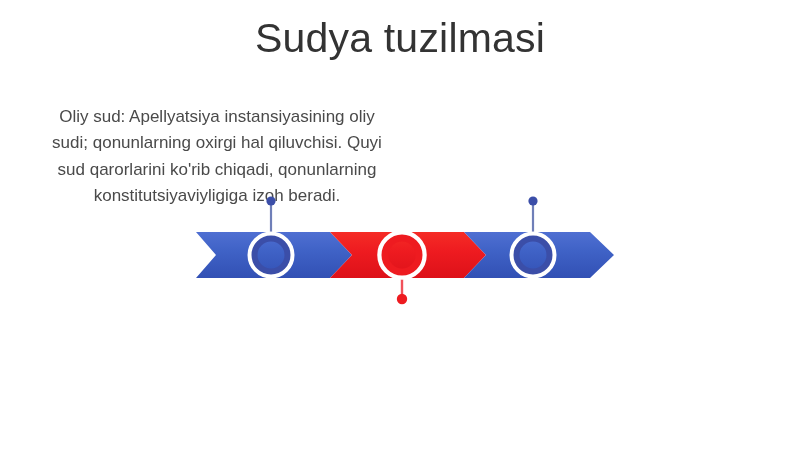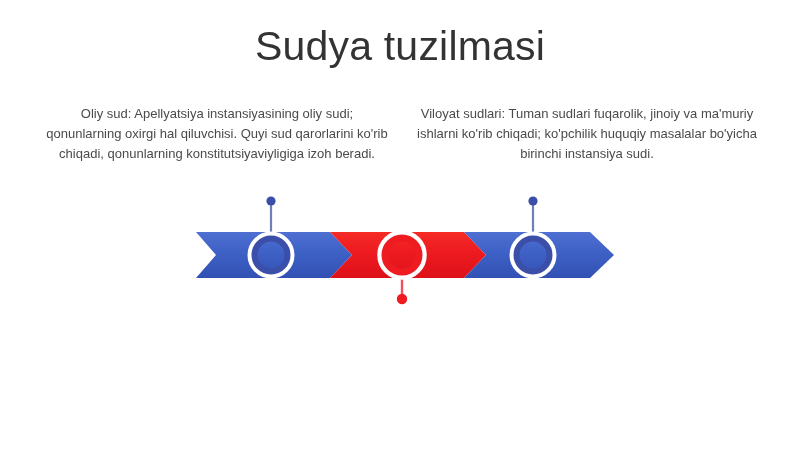--- a/index.html
+++ b/index.html
@@ -28,27 +28,26 @@
     top: 14px;
     left: 0;
     width: 800px;
     text-align: center;
     font-size: 41px;
     font-weight: 400;
     letter-spacing: 0.2px;
     color: #333333;
     line-height: 1.18;
     white-space: nowrap;
-    margin-top: 8px;
   }
 
   
   .callout {
     position: absolute;
-    font-size: 13px;
+    font-size: 17px;
     line-height: 1.55;
     text-align: center;
     color: #4a4a4a;
   }
   .callout-left {
     left: 44px;
     top: 104px;
     width: 346px;
   }
   .callout-right {
@@ -80,21 +79,20 @@
 </style>
 </head>
 <body>
 
 <div class="slide" data-interactable="false">
 
   <div class="title" data-interactable="false">Sudya tuzilmasi</div>
 
   <div class="callout callout-left" data-interactable="false">Oliy sud: Apellyatsiya instansiyasining oliy sudi; qonunlarning oxirgi hal qiluvchisi. Quyi sud qarorlarini ko'rib chiqadi, qonunlarning konstitutsiyaviyligiga izoh beradi.</div>
 
-  <div class="callout callout-right" data-interactable="false">Viloyat sudlari: Tuman sudlari fuqarolik, jinoiy va ma'muriy ishlarni ko'rib chiqadi; ko'pchilik huquqiy masalalar bo'yicha birinchi instansiya sudi.</div>
 
 
   <div class="diagram" data-interactable="false">
     <svg width="800" height="449" viewBox="0 0 800 449" xmlns="http://www.w3.org/2000/svg">
       <defs>
         <linearGradient id="gBlue" x1="0" y1="0" x2="0" y2="1">
           <stop offset="0%" stop-color="#4f6fd2"></stop>
           <stop offset="42%" stop-color="#3f62c6"></stop>
           <stop offset="100%" stop-color="#3250b4"></stop>
         </linearGradient>

